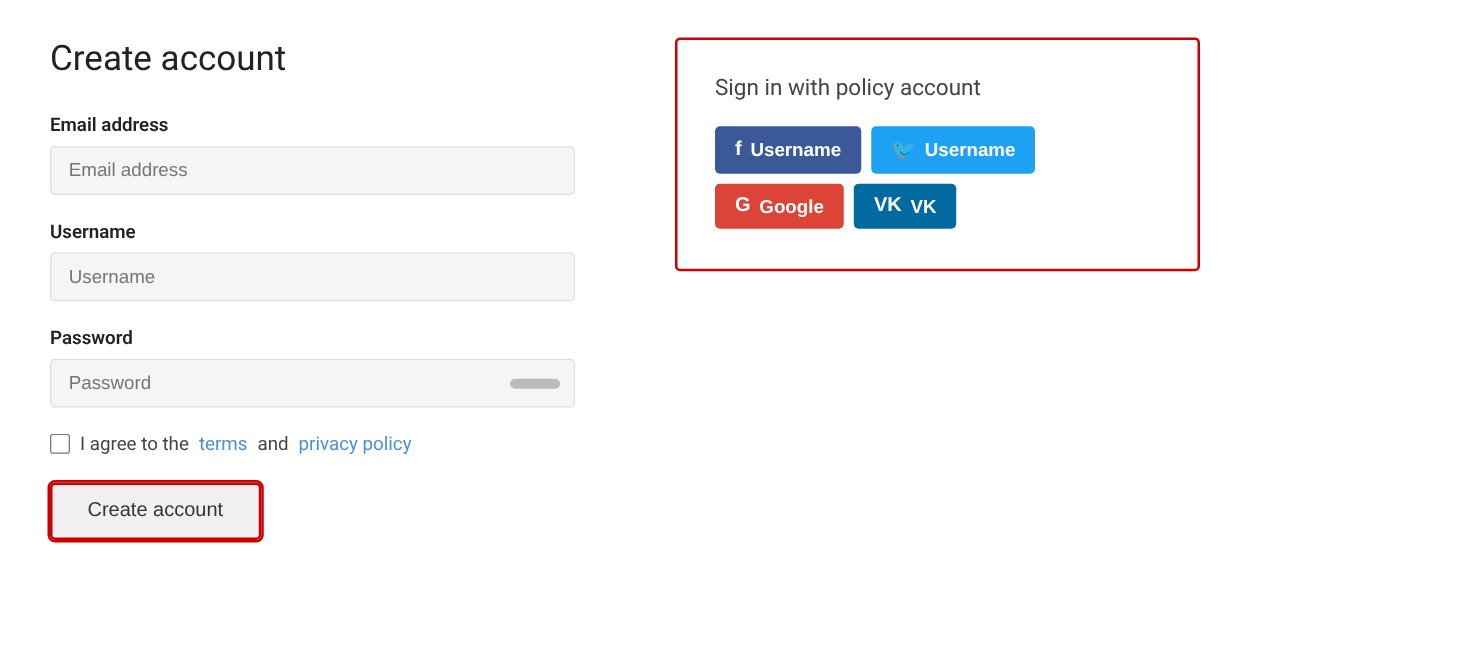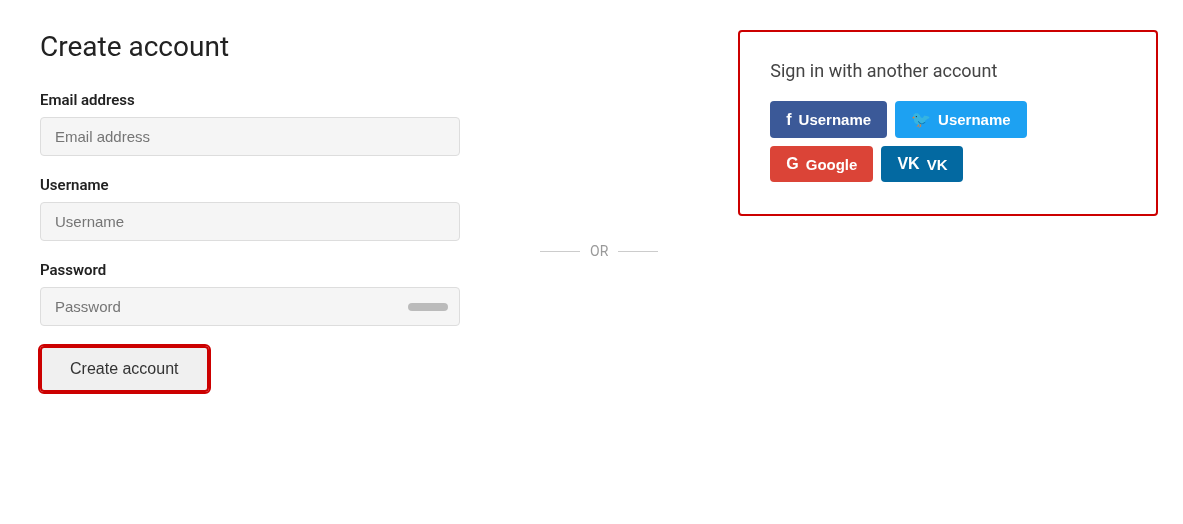--- a/index.html
+++ b/index.html
@@ -169,32 +169,34 @@
     </div>
 
     <div class="form-group">
       <label class="form-label">Password</label>
       <div class="password-wrapper">
         <input class="form-input" type="password" placeholder="Password" style="">
         <div class="password-toggle"></div>
       </div>
     </div>
 
+    <div class="agree-row">
+      <input type="checkbox" style="">
+      <span>I agree to the</span>
+      <a href="#" class="agree-link">terms</a>
+      <span>and</span>
+      <a href="#" class="agree-link">privacy policy</a>
+    </div>
 
     <button class="create-account-btn">Create account</button>
   </div>
 
-  <div class="middle-or">
-    <div class="or-line"></div>
-    <span>OR</span>
-    <div class="or-line"></div>
-  </div>
 
   <div class="right-panel">
-    <p class="sign-in-title">Sign in with another account</p>
+    <p class="sign-in-title">Sign in with policy account</p>
     <div class="social-buttons">
 
       <button class="social-btn social-btn-facebook">
         <span class="social-icon">f</span>
         <span>Username</span>
       </button>
 
       <button class="social-btn social-btn-twitter">
         <span class="social-icon">🐦</span>
         <span>Username</span>

